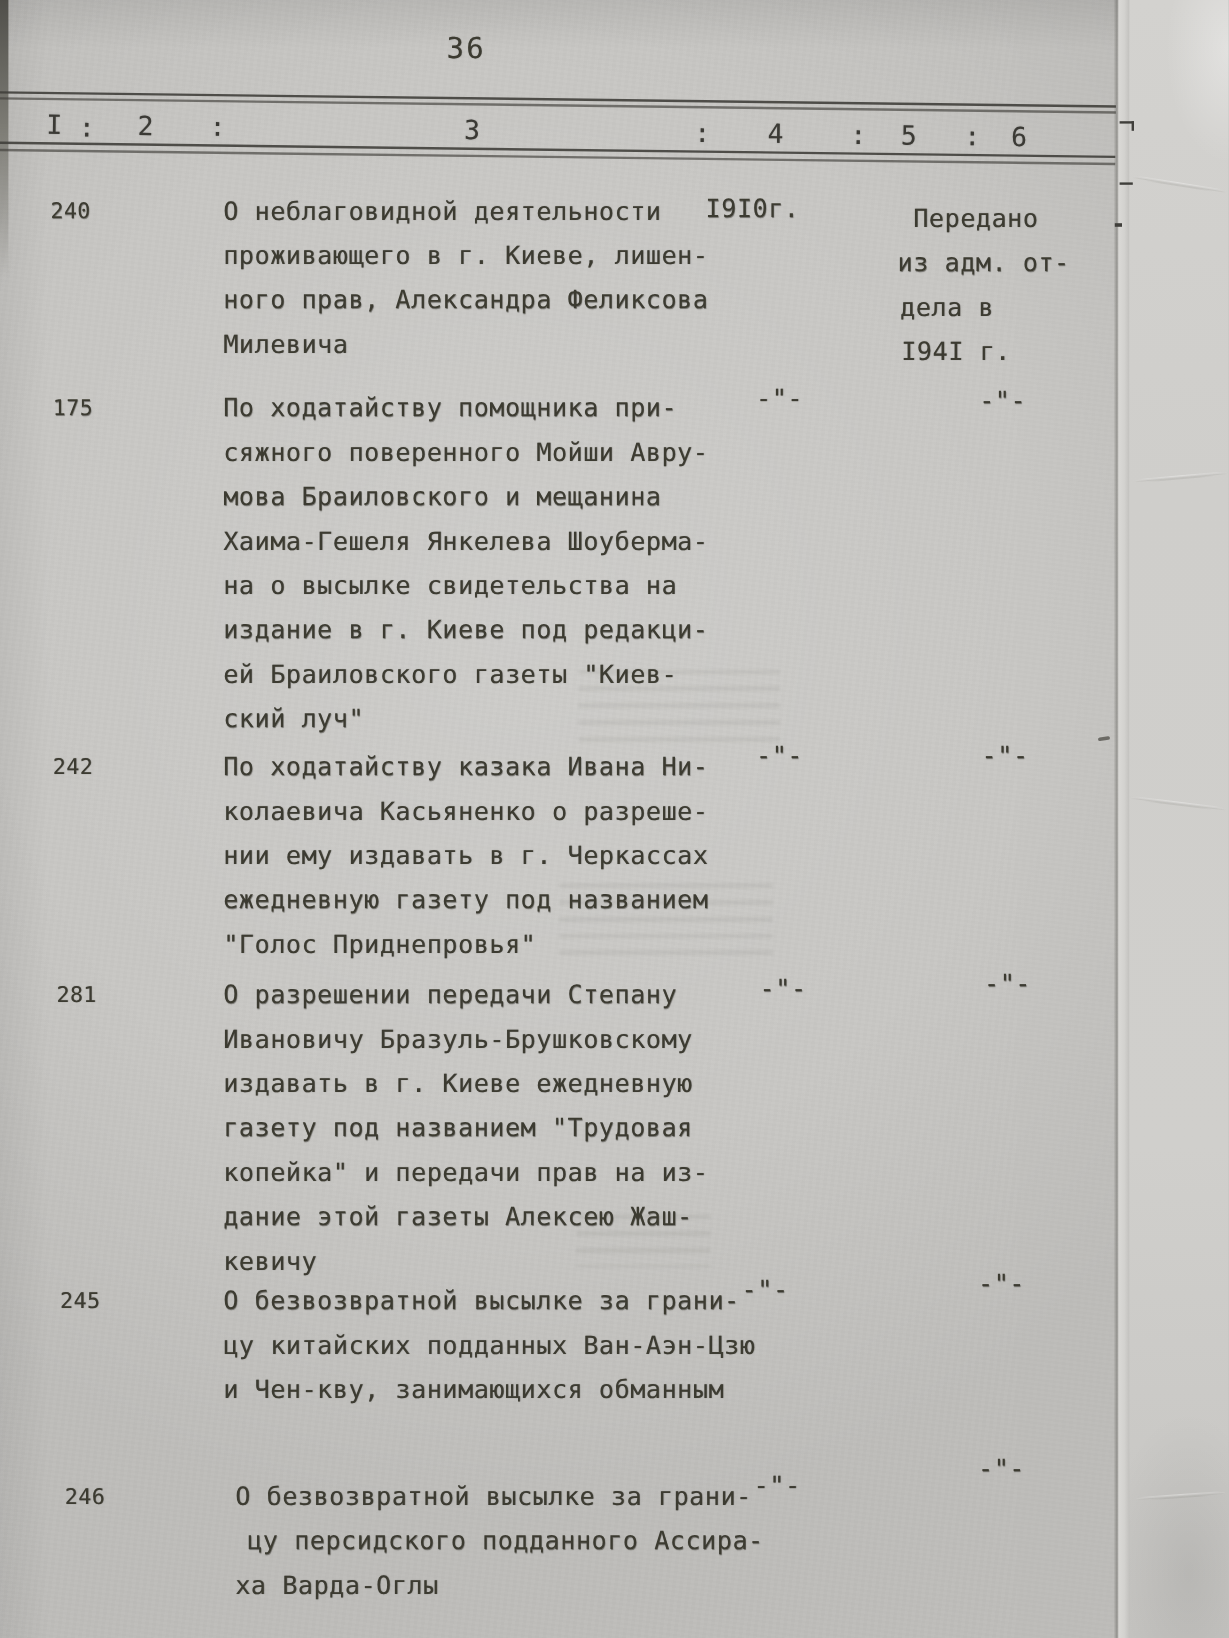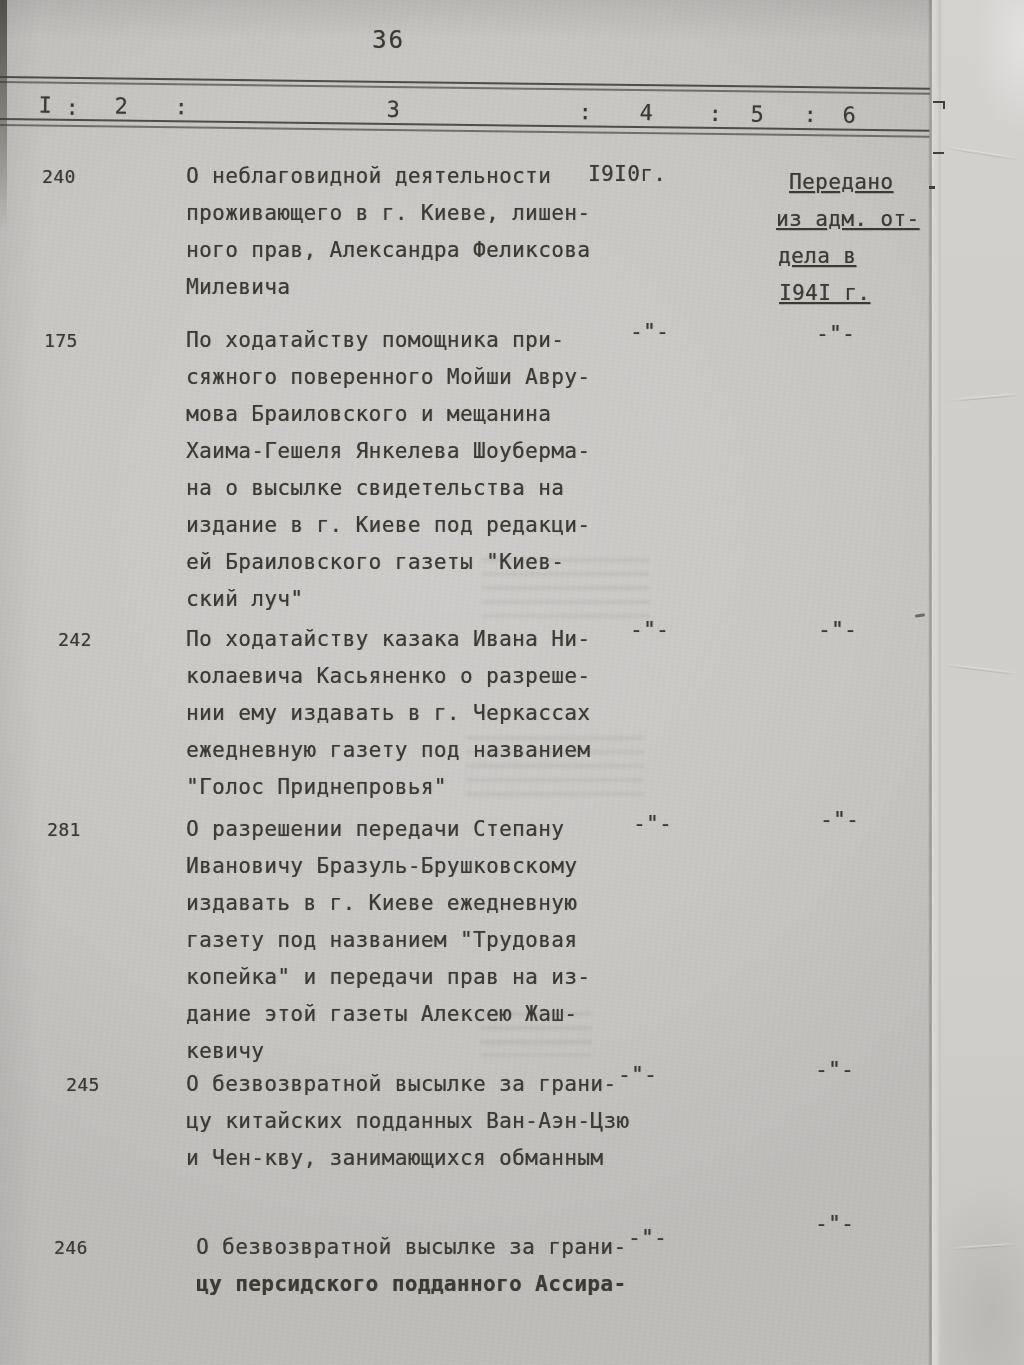--- a/index.html
+++ b/index.html
@@ -109,21 +109,21 @@
 
 <div class="row" style="top:166px;">
   <span class="no typed" style="left:42px;">240</span>
   <div class="lines typed">
     <span>О неблаговидной деятельности</span>
     <span>проживающего в г. Киеве, лишен-</span>
     <span>ного прав, Александра Феликсова</span>
     <span>Милевича</span>
   </div>
   <span class="c4 typed" style="left:588px; top:-4px;">I9I0г.</span>
-  <div class="note typed" style="left:776px; top:-2px;text-decoration:underline;">
+  <div class="note typed" style="left:748px; top:-2px;">
     <span style="margin-left:13px;">Передано</span>
     <span>из адм. от-</span>
     <span style="margin-left:2px;">дела в</span>
     <span style="margin-left:3px;">I94I г.</span>
   </div>
 </div>
 
 <div class="row" style="top:330px;">
   <span class="no typed" style="left:44px;">175</span>
   <div class="lines typed">
@@ -134,21 +134,21 @@
     <span>на о высылке свидетельства на</span>
     <span>издание в г. Киеве под редакци-</span>
     <span>ей Браиловского газеты "Киев-</span>
     <span>ский луч"</span>
   </div>
   <span class="c4 typed" style="left:630px; top:-10px;">-"-</span>
   <span class="c6 typed" style="left:816px; top:-8px;">-"-</span>
 </div>
 
 <div class="row" style="top:629px;">
-  <span class="no typed" style="left:58px;">242</span>
+  <span class="no typed" style="left:44px;">242</span>
   <div class="lines typed">
     <span>По ходатайству казака Ивана Ни-</span>
     <span>колаевича Касьяненко о разреше-</span>
     <span>нии ему издавать в г. Черкассах</span>
     <span>ежедневную газету под названием</span>
     <span>"Голос Приднепровья"</span>
   </div>
   <span class="c4 typed" style="left:630px; top:-11px;">-"-</span>
   <span class="c6 typed" style="left:818px; top:-11px;">-"-</span>
 </div>
@@ -162,31 +162,32 @@
     <span>газету под названием "Трудовая</span>
     <span>копейка" и передачи прав на из-</span>
     <span>дание этой газеты Алексею Жаш-</span>
     <span>кевичу</span>
   </div>
   <span class="c4 typed" style="left:633px; top:-7px;">-"-</span>
   <span class="c6 typed" style="left:820px; top:-11px;">-"-</span>
 </div>
 
 <div class="row" style="top:1074px;">
-  <span class="no typed" style="left:50px;margin-left:16px;">245</span>
+  <span class="no typed" style="left:50px;">245</span>
   <div class="lines typed">
     <span>О безвозвратной высылке за грани-</span>
     <span>цу китайских подданных Ван-Аэн-Цзю</span>
     <span>и Чен-кву, занимающихся обманным</span>
   </div>
   <span class="c4 typed" style="left:618px; top:-11px;">-"-</span>
   <span class="c6 typed" style="left:815px; top:-16px;">-"-</span>
 </div>
 
 <div class="row" style="top:1237px;">
   <span class="no typed" style="left:54px;">246</span>
   <div class="lines typed">
     <span style="margin-left:10px;">О безвозвратной высылке за грани-</span>
-    <span style="margin-left:10px;font-weight:bold;">цу персидского подданного Ассира-</span>
+    <span style="margin-left:20px;">цу персидского подданного Ассира-</span>
+    <span style="margin-left:10px;">ха Варда-Оглы</span>
   </div>
   <span class="c4 typed" style="left:628px; top:-11px;">-"-</span>
   <span class="c6 typed" style="left:815px; top:-25px;">-"-</span>
 </div>
 
 </body></html>

